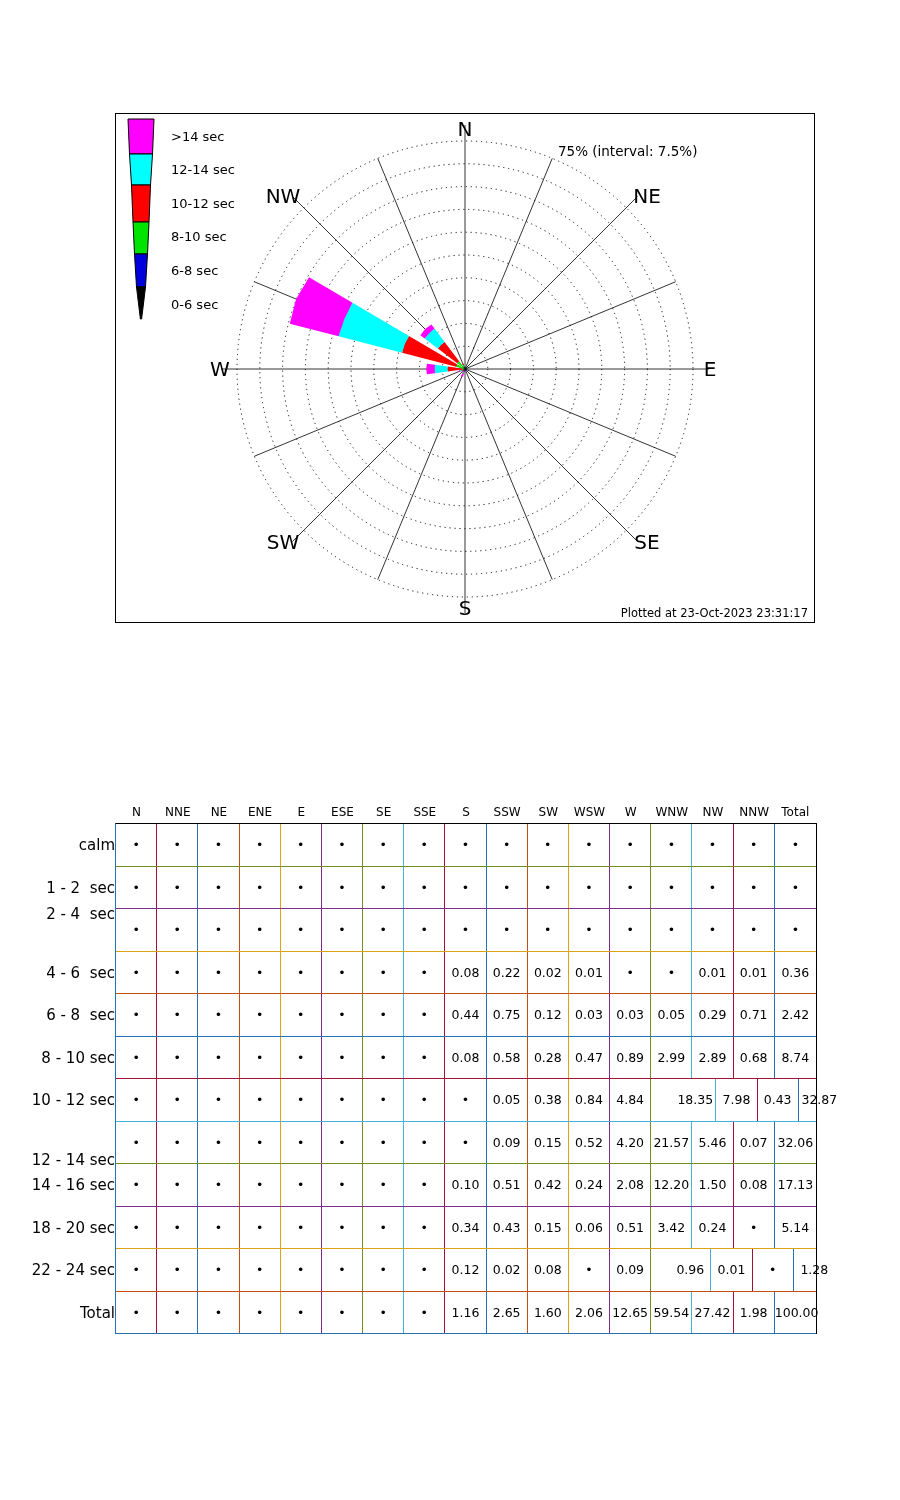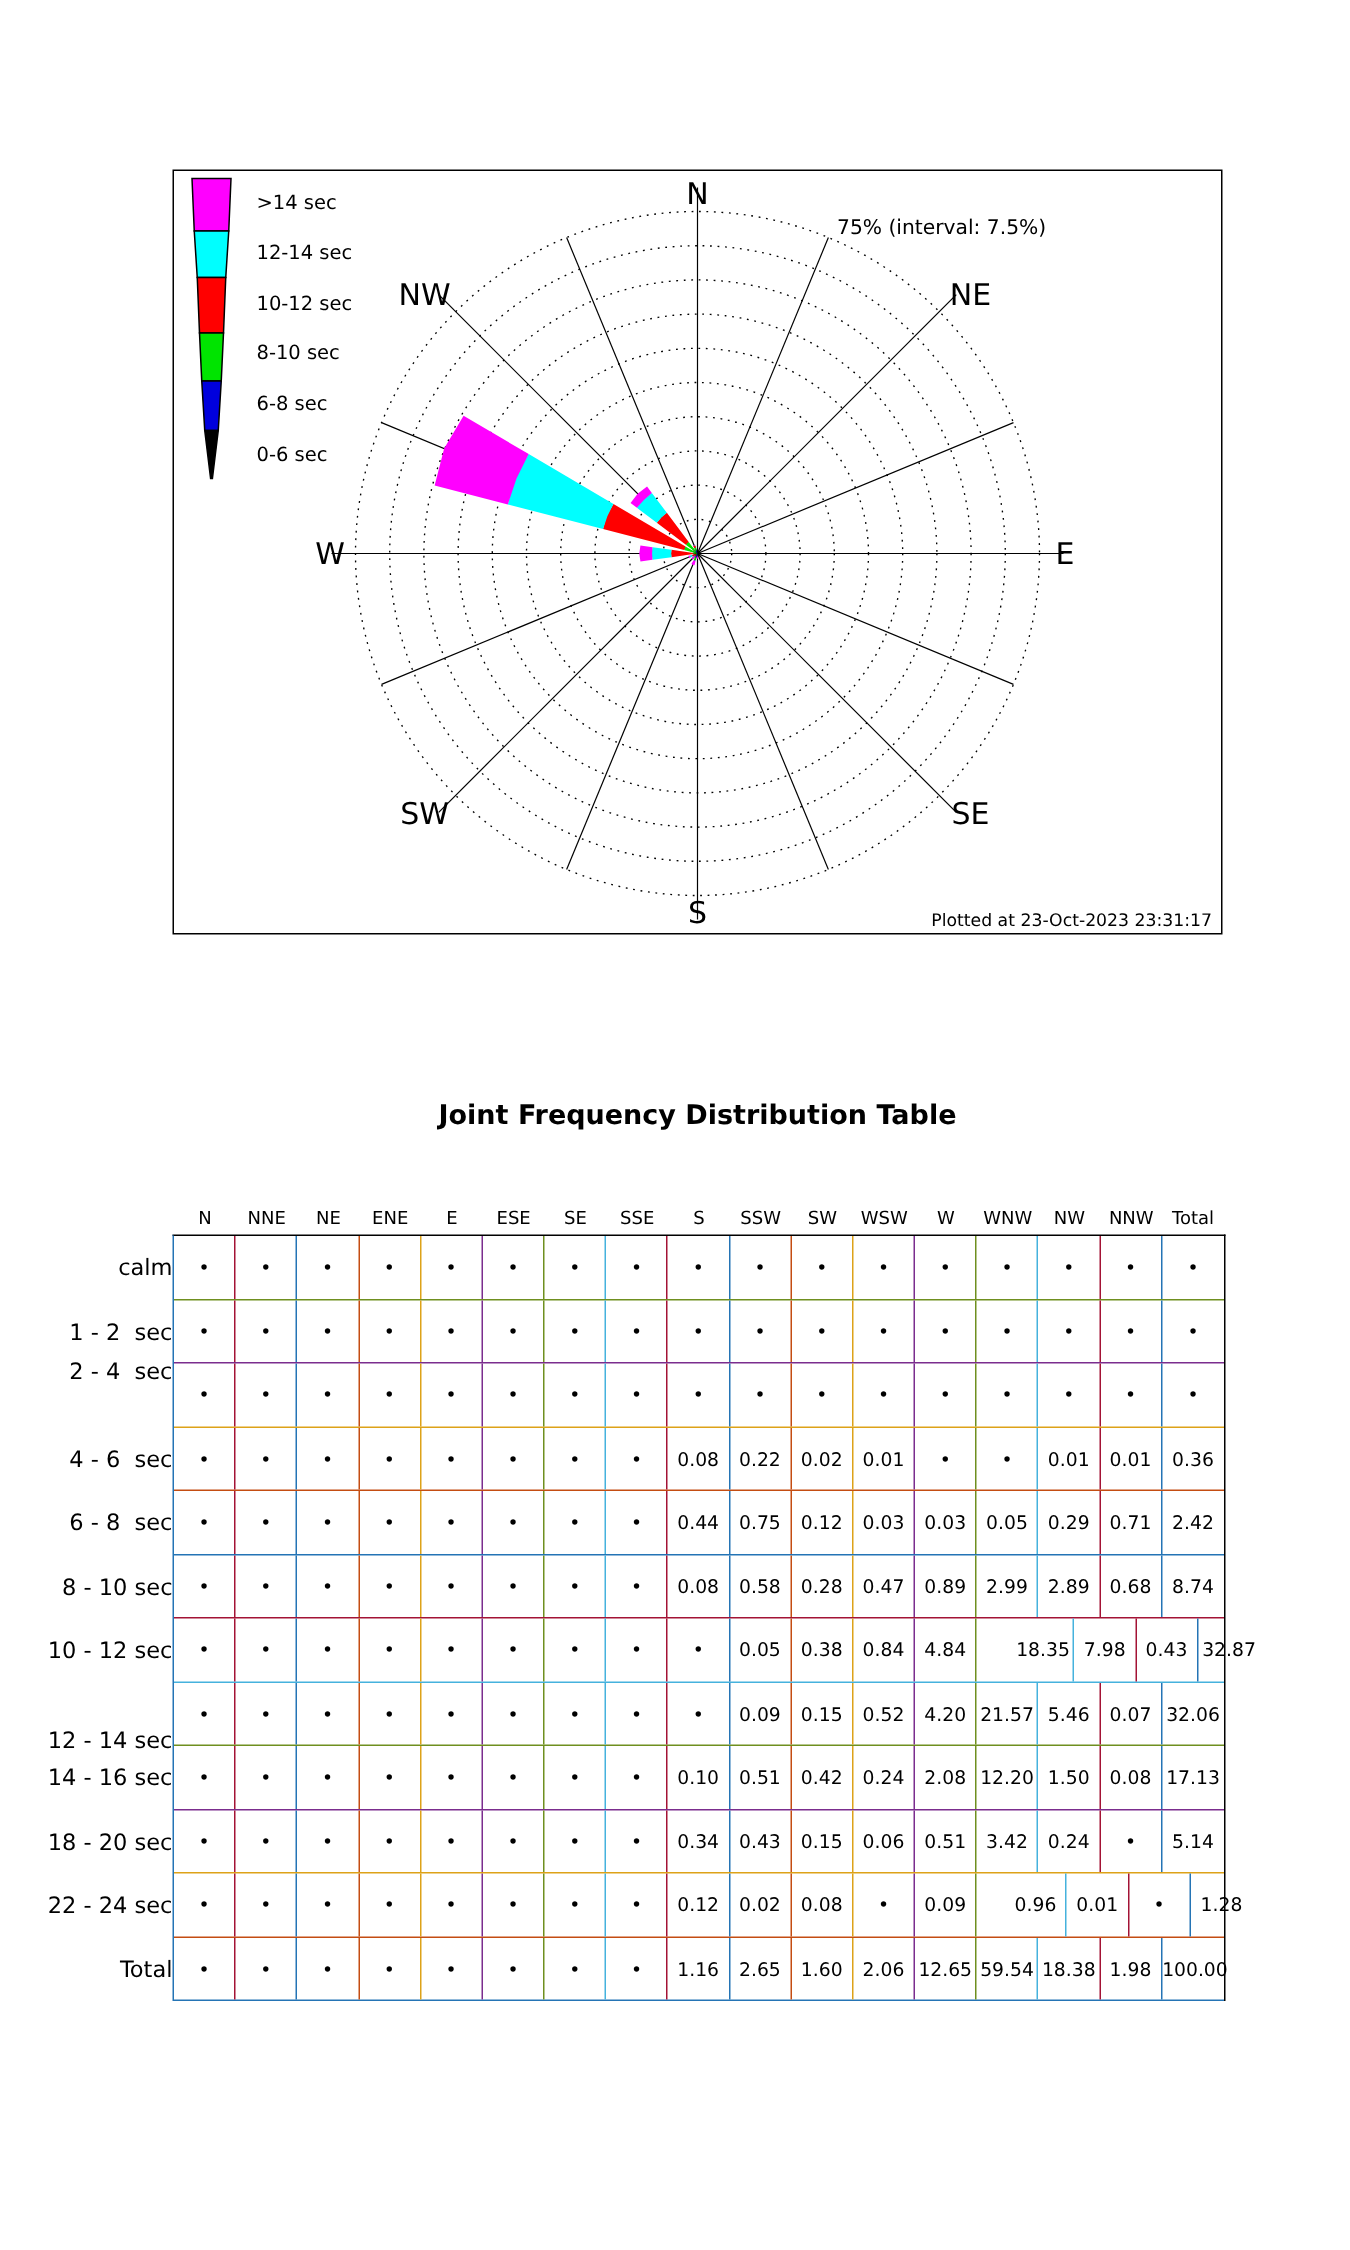--- a/index.html
+++ b/index.html
@@ -111,21 +111,20 @@
         <text x="55" y="89" font-size="13" fill="#000" dominant-baseline="central">10-12 sec</text>
         <polygon points="17,108 33,108 31.5,140 18.5,140" fill="#00e400" stroke="#000" stroke-width="1"></polygon>
         <text x="55" y="122" font-size="13" fill="#000" dominant-baseline="central">8-10 sec</text>
         <polygon points="18.5,140 31.5,140 29.5,173 20.5,173" fill="#0000dd" stroke="#000" stroke-width="1"></polygon>
         <text x="55" y="156" font-size="13" fill="#000" dominant-baseline="central">6-8 sec</text>
         <polygon points="20.5,173 29.5,173 25.6,205 24.4,205" fill="#000000" stroke="#000" stroke-width="1"></polygon>
         <text x="55" y="190" font-size="13" fill="#000" dominant-baseline="central">0-6 sec</text>
         <text x="692" y="503" text-anchor="end" font-size="11.5" fill="#000">Plotted at 23-Oct-2023 23:31:17</text>
       </svg>
   </div>
-  <div class="table-title">Joint Frequency Distribution Table</div>
   <div id="freq-table" style="border-left: 1.5px solid rgb(36, 116, 181);">
       <div class="tbl-header">
         <div class="th">N</div>
         <div class="th">NNE</div>
         <div class="th">NE</div>
         <div class="th">ENE</div>
         <div class="th">E</div>
         <div class="th">ESE</div>
         <div class="th">SE</div>
         <div class="th">SSE</div>
@@ -368,18 +367,18 @@
         <div class="cell" style="border-right: 1px solid rgb(123, 45, 142);">•</div>
         <div class="cell" style="border-right: 1px solid rgb(111, 143, 31);">•</div>
         <div class="cell" style="border-right: 1px solid rgb(69, 178, 221);">•</div>
         <div class="cell" style="border-right: 1px solid rgb(163, 19, 53);">•</div>
         <div class="cell" style="border-right: 1px solid rgb(36, 116, 181);">1.16</div>
         <div class="cell" style="border-right: 1px solid rgb(196, 77, 18);">2.65</div>
         <div class="cell" style="border-right: 1px solid rgb(221, 162, 24);">1.60</div>
         <div class="cell" style="border-right: 1px solid rgb(123, 45, 142);">2.06</div>
         <div class="cell" style="border-right: 1px solid rgb(111, 143, 31);">12.65</div>
         <div class="cell" style="border-right: 1px solid rgb(69, 178, 221);">59.54</div>
-        <div class="cell" style="border-right: 1px solid rgb(163, 19, 53);">18.38</div>
+        <div class="cell" style="border-right: 1px solid rgb(163, 19, 53);">27.42</div>
         <div class="cell" style="border-right: 1px solid rgb(36, 116, 181);">1.98</div>
         <div class="cell">100.00</div>
       </div>
     </div>
 </div>
 
 </body></html>

